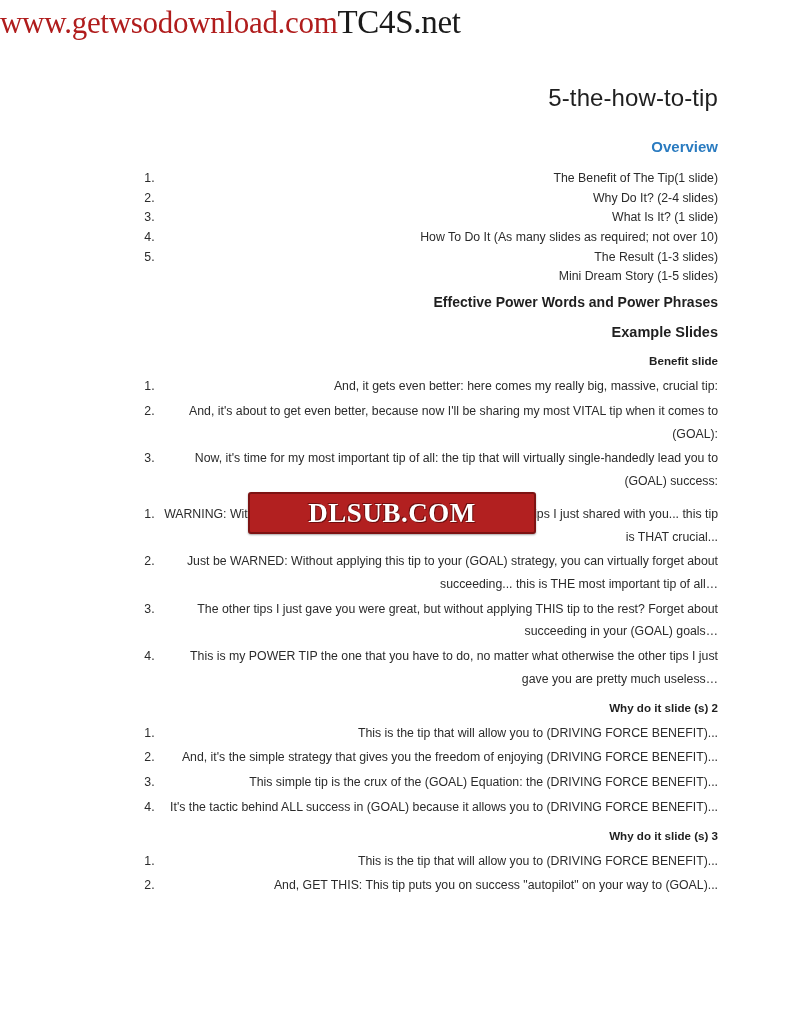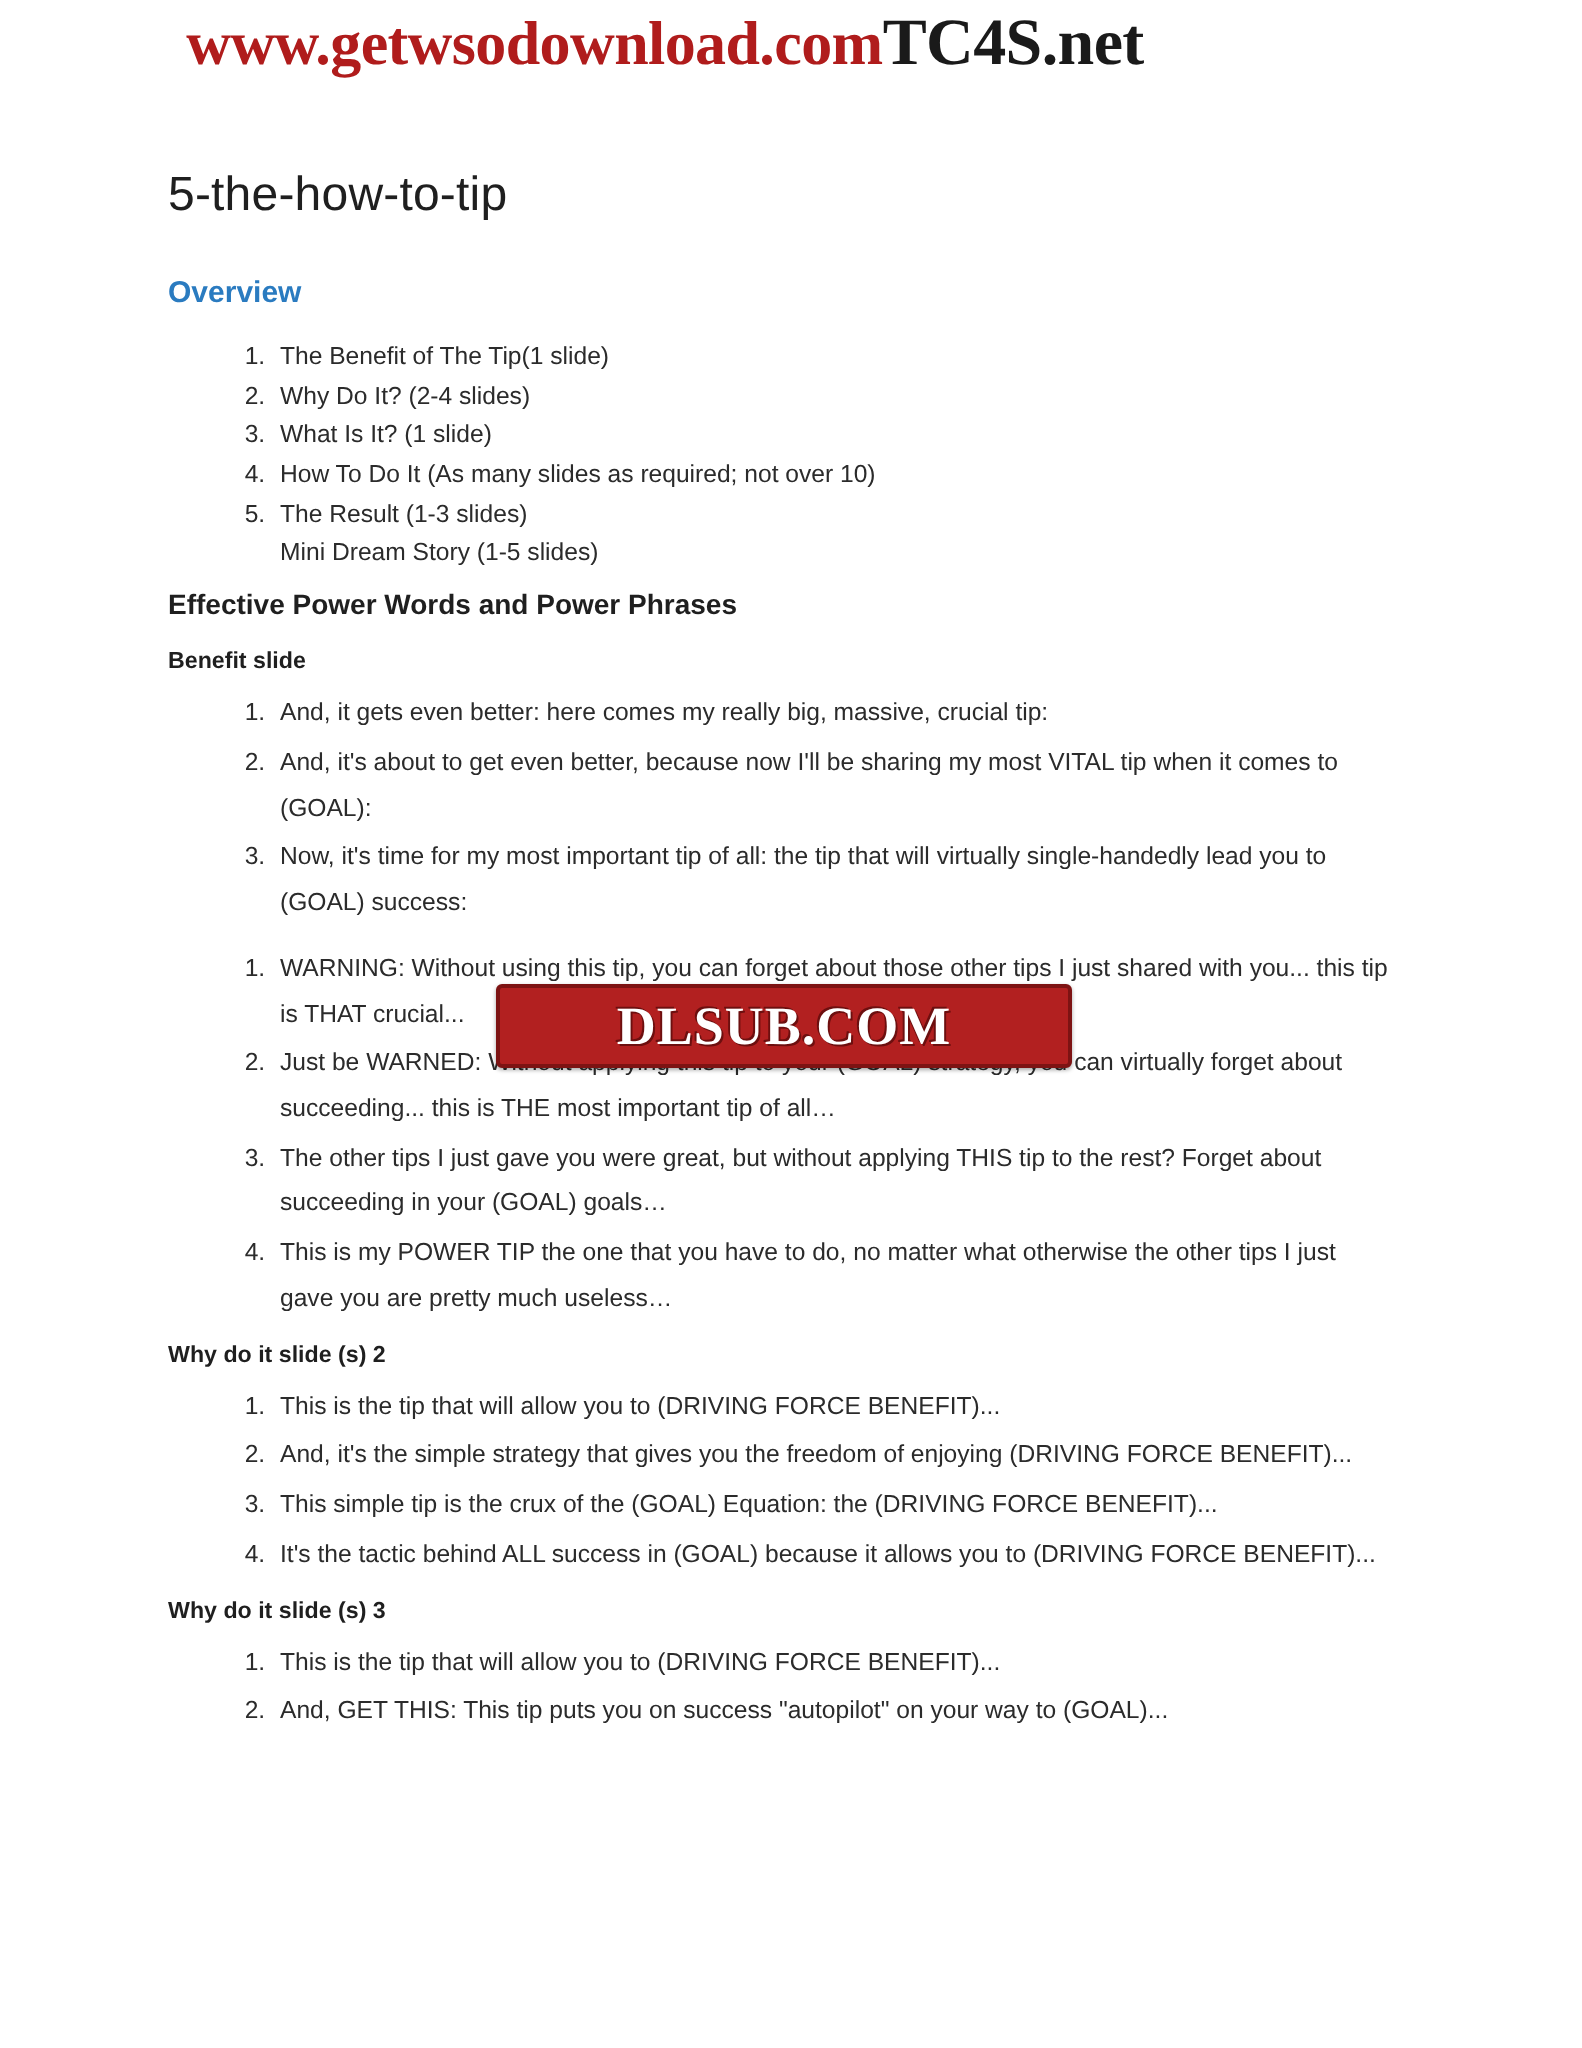--- a/index.html
+++ b/index.html
@@ -21,23 +21,23 @@
     height: 1024px;
     box-sizing: border-box;
   }
 
   
   .wm-top {
     position: absolute;
     top: 4px;
     left: 0;
     width: 665px;
-    text-align: center;
+    text-align: left;
     font-family: "Liberation Serif", serif;
-    font-weight: bold;
+    font-weight: normal;
     font-size: 31px;
     color: #b01c1c;
     letter-spacing: -0.3px;
     white-space: nowrap;
   }
   .wm-top .part-a {
     color: #b01c1c;
   }
   .wm-top .part-b {
     color: #1a1a1a;
@@ -72,23 +72,24 @@
     font-weight: bold;
     font-size: 27px;
     color: #ffffff;
     text-shadow: 1px 1px 0 #6d0f0f, -1px -1px 0 #6d0f0f;
     letter-spacing: 0.5px;
   }
 
   
   .doc {
     position: absolute;
-    left: 84px;
+    left: 106px;
     top: 84px;
     width: 612px;
+    text-align: right;
   }
   h1.title {
     font-size: 24px;
     font-weight: normal;
     color: #1f1f1f;
     margin: 0 0 26px 0;
     letter-spacing: 0.1px;
   }
   h2.section {
     font-size: 15px;
@@ -181,20 +182,21 @@
       <li>The Benefit of The Tip(1 slide)</li>
       <li>Why Do It? (2-4 slides)</li>
       <li>What Is It? (1 slide)</li>
       <li>How To Do It (As many slides as required; not over 10)</li>
       <li>The Result (1-3 slides)</li>
       <li style="list-style:none;">Mini Dream Story (1-5 slides)</li>
     </ol>
 
     <h3 class="bold-head">Effective Power Words and Power Phrases</h3>
 
+    <h3 class="example">Example Slides</h3>
 
     <div class="block">
       <h4 class="minor">Benefit slide</h4>
       <ol class="list spaced">
         <li>And, it gets even better: here comes my really big, massive, crucial tip:</li>
         <li>And, it's about to get even better, because now I'll be sharing my most VITAL tip when it comes to (GOAL):</li>
         <li>Now, it's time for my most important tip of all: the tip that will virtually single-handedly lead you to (GOAL) success:</li>
       </ol>
     </div>
 

